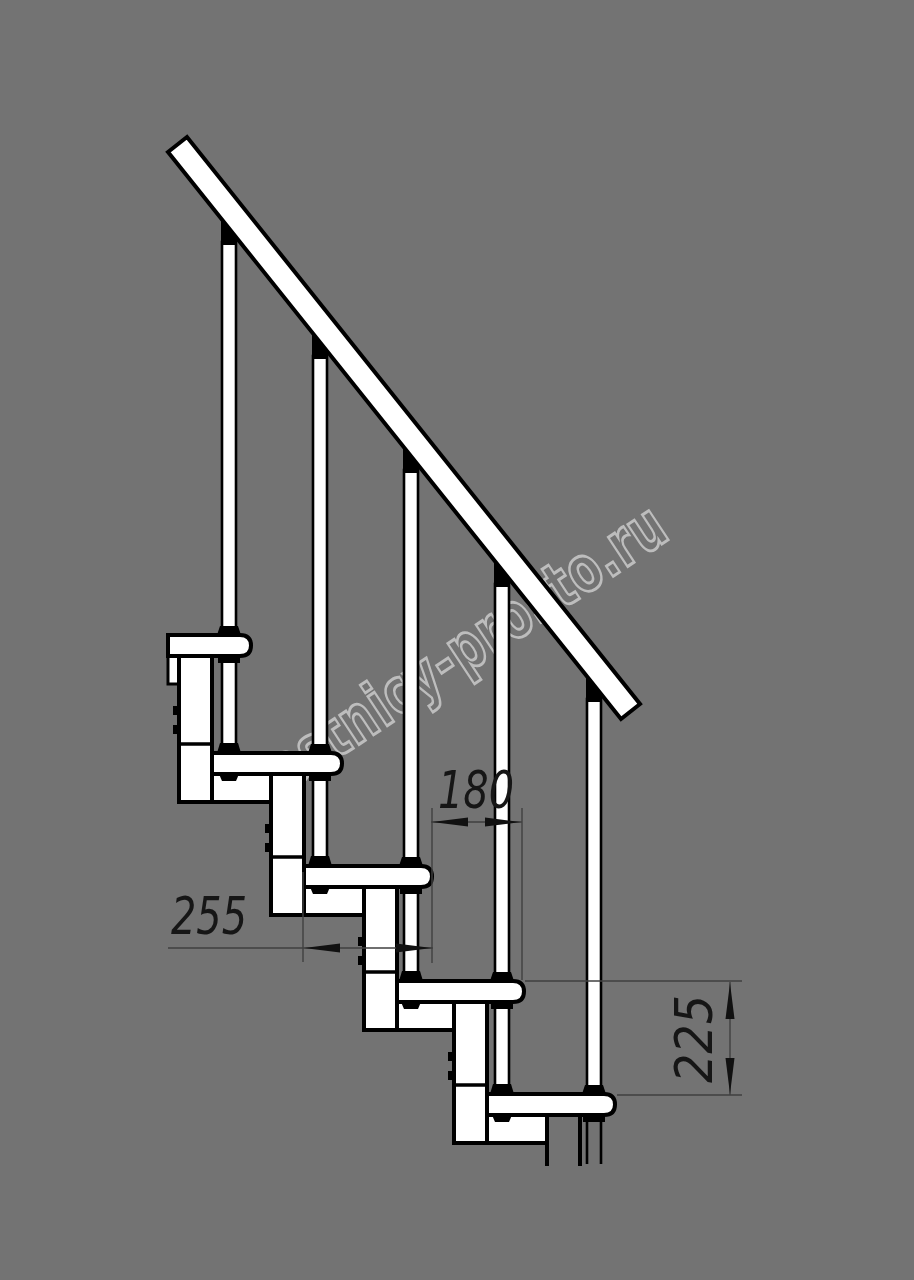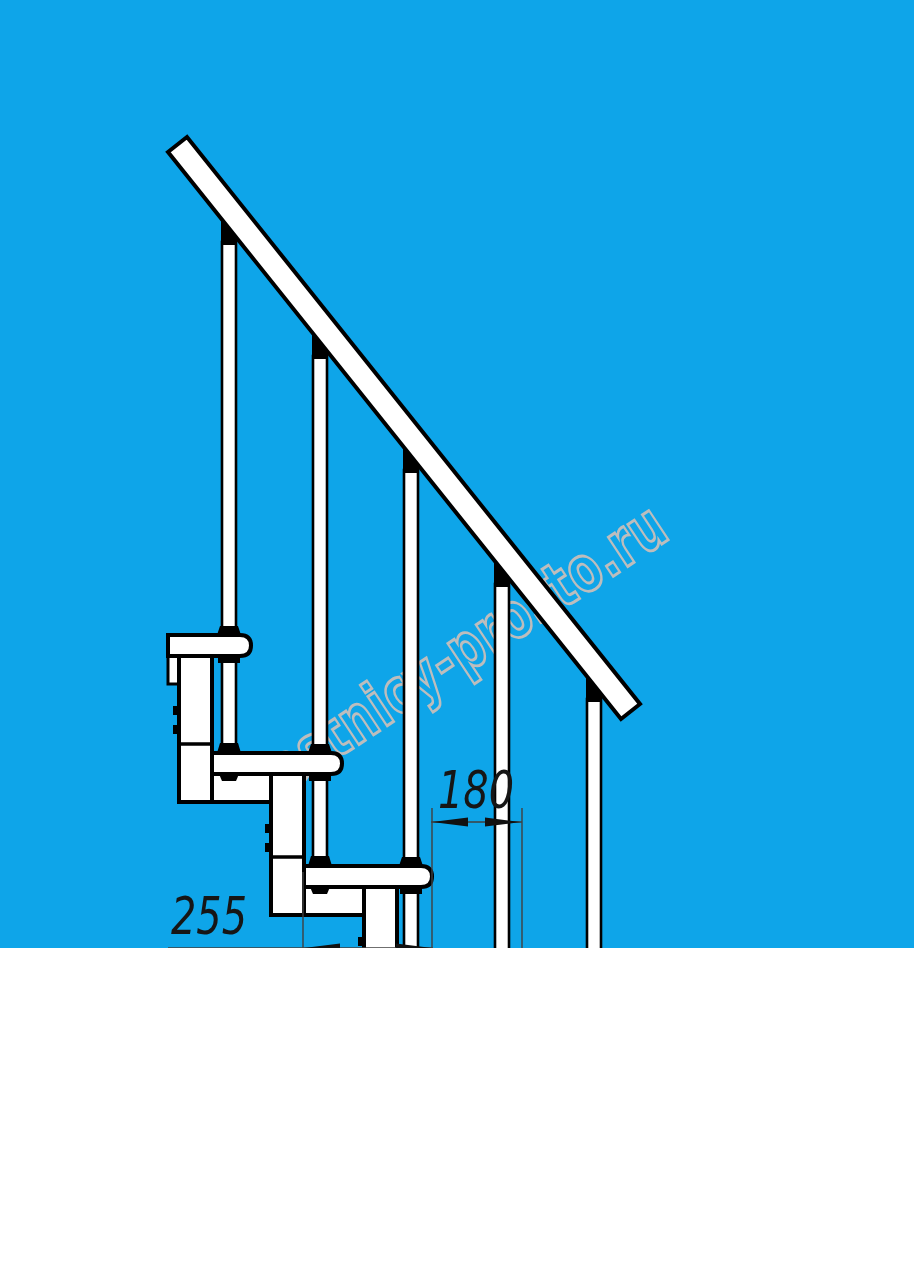--- a/index.html
+++ b/index.html
@@ -1,16 +1,16 @@
 <!DOCTYPE html>
 <html><head>
 <meta charset="utf-8">
 <style>
   html,body{margin:0;padding:0;background:#ffffff;}
-  .page{width:914px;height:948px;background:#0ea5e9;position:relative;overflow:hidden;
+  .page{width:914px;height:1280px;background:#737373;position:relative;overflow:hidden;
         font-family:"DejaVu Sans", sans-serif;}
   svg text.dim{font-family:"DejaVu Sans", sans-serif;font-style:italic;
                font-size:52px;fill:#161616;}
   svg text.wm{font-family:"DejaVu Sans", sans-serif;font-weight:bold;
               font-size:64px;letter-spacing:1px;}
 </style>
 </head>
 <body>
 
 <div class="page">

